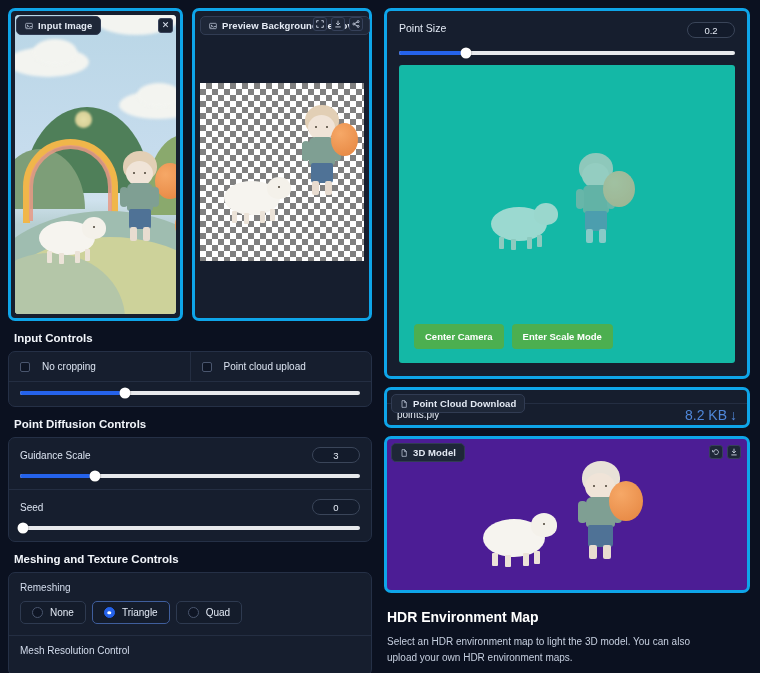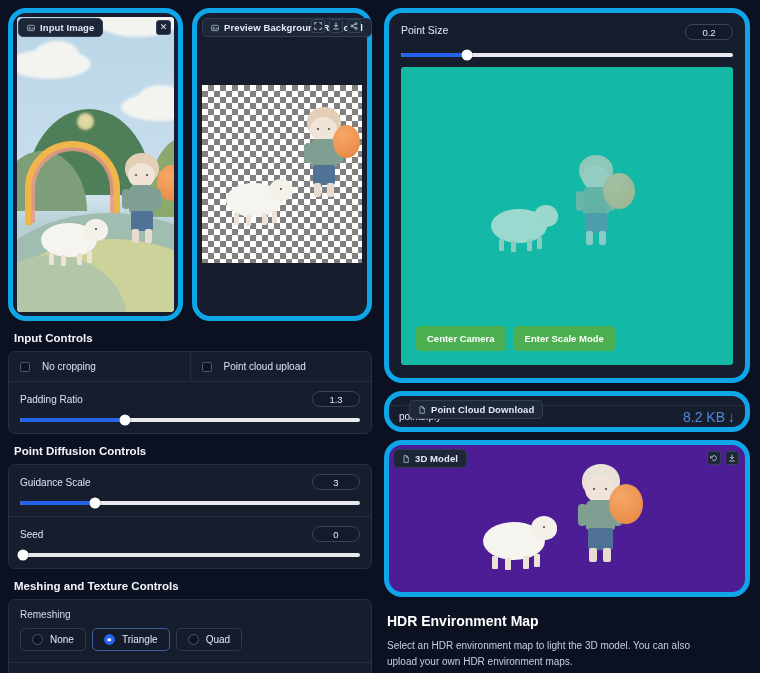--- a/index.html
+++ b/index.html
@@ -12,22 +12,22 @@
   }
   .app { position: relative; width: 760px; height: 673px; display: flex; gap: 0; }
 
   
   .col-left { width: 380px; padding: 8px 8px 0 8px; }
   .col-right { width: 380px; padding: 8px 10px 0 4px; }
 
   
   .panel {
     background: #161e2e;
-    border: 5px solid #0ea5e9;
-    border-radius: 18px;
+    border: 3px solid #0ea5e9;
+    border-radius: 7px;
     position: relative;
   }
   .panel-tag {
     position: absolute; top: 5px; left: 5px; z-index: 5;
     display: flex; align-items: center; gap: 5px;
     background: #1e2738; border: 1px solid #313c53;
     border-radius: 5px; padding: 3px 8px;
     font-size: 9.5px; font-weight: bold; color: #e4eaf4;
     letter-spacing: .1px; white-space: nowrap;
   }
@@ -306,24 +306,20 @@
         <div>
           <span class="cbox"></span>
           <span class="cb-label">No cropping</span>
         </div>
         <div>
           <span class="cbox"></span>
           <span class="cb-label">Point cloud upload</span>
         </div>
       </div>
       <div class="slider-row">
-        <div class="slider-head">
-          <span class="slider-name">Padding Ratio</span>
-          <span class="numbox">1.3</span>
-        </div>
         <div class="track">
           <div class="fill" style="width:31%"></div>
           <div class="thumb" style="left:31%"></div>
         </div>
       </div>
     </div>
 
     <div class="sec-title">Point Diffusion Controls</div>
     <div class="group">
       <div class="slider-row">
@@ -412,21 +408,21 @@
           </div>
         </div>
         <div class="viewer-btns">
           <button class="gbtn">Center Camera</button>
           <button class="gbtn">Enter Scale Mode</button>
         </div>
       </div>
     </div>
 
     <div class="panel dl-card">
-      <div class="panel-tag" style="top:4px; left:20px;">
+      <div class="panel-tag" style="top:4px; left:4px;">
         <svg width="8" height="8" viewBox="0 0 12 12">
             <path d="M3 1h4l2.5 2.5V11H3z" fill="none" stroke="#cfd8e8" stroke-width="1"></path>
             <path d="M7 1v3h2.5" fill="none" stroke="#cfd8e8" stroke-width="1"></path>
           </svg>
         <span>Point Cloud Download</span>
       </div>
       <div class="dl-row">
         <span class="dl-name">points.ply</span>
         <span class="dl-size">
           <span>8.2 KB</span>

